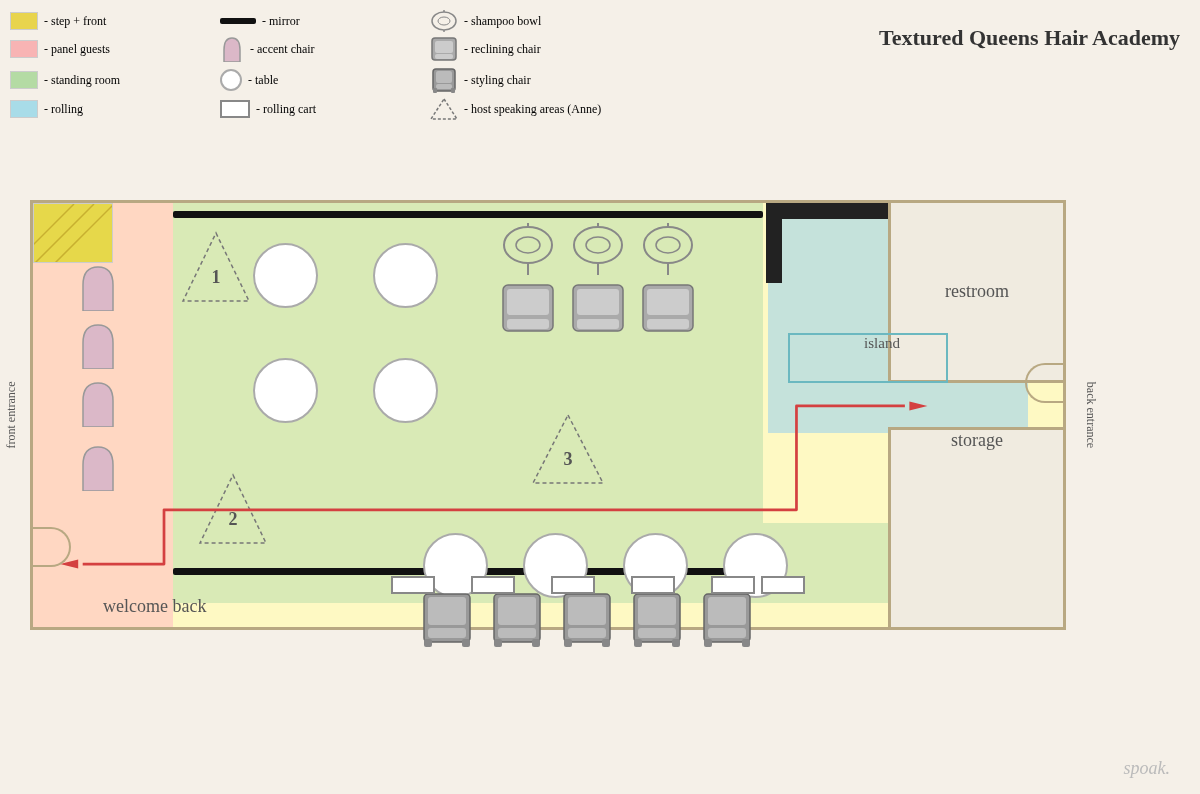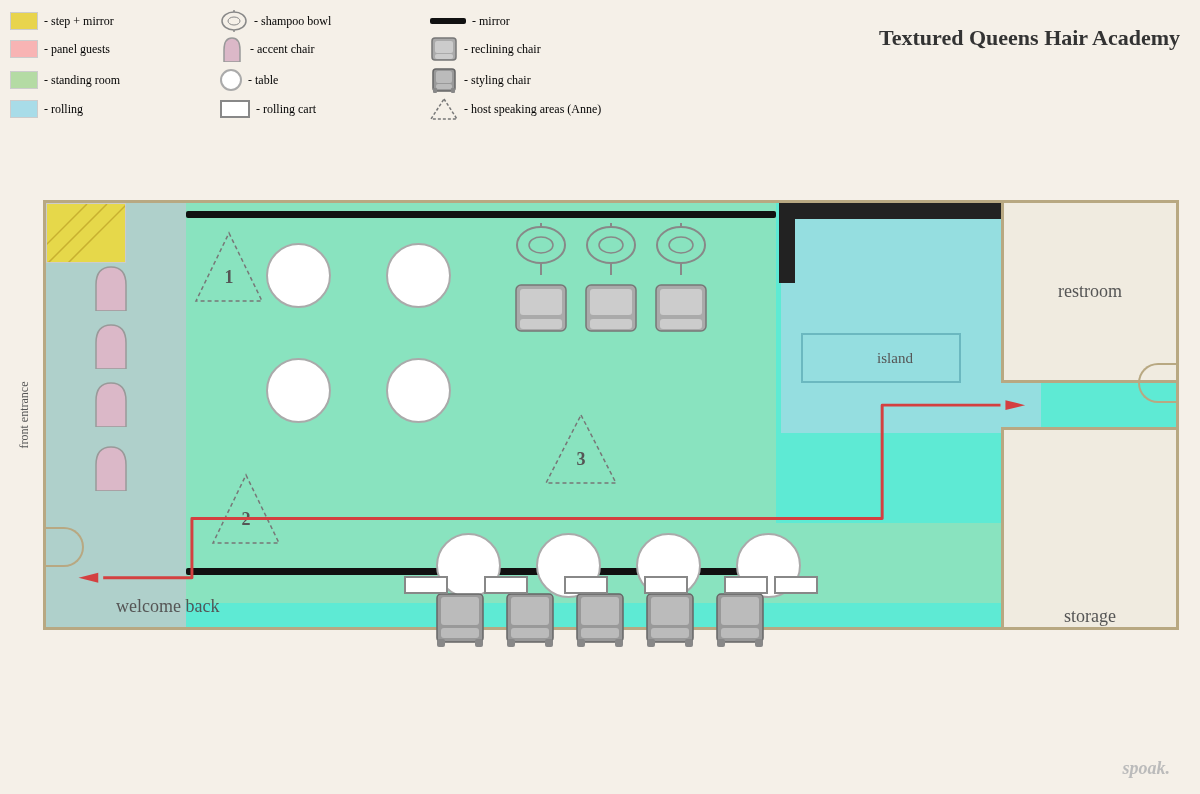--- a/index.html
+++ b/index.html
@@ -50,25 +50,25 @@
     .title-sub {
       font-size: 13px;
       color: #555;
       font-style: italic;
     }
 
     
     .floorplan {
       position: absolute;
       top: 200px;
-      left: 43px;
-      width: 1136px;
+      left: 30px;
+      width: 1036px;
       height: 430px;
       border: 3px solid #b8a882;
-      background: #5eead4;
+      background: #fef9c3;
     }
 
     
     .zone-pink {
       position: absolute;
       left: 0;
       top: 0;
       width: 140px;
       height: 100%;
       background: rgba(255, 182, 193, 0.5);
@@ -117,42 +117,41 @@
     .room-storage {
       position: absolute;
       right: 0;
       bottom: 0;
       width: 175px;
       height: 200px;
       border-left: 3px solid #b8a882;
       border-top: 3px solid #b8a882;
       background: #f0ebe0;
       display: flex;
-      align-items: flex-end;
+      align-items: flex-start;
       justify-content: center;
       font-size: 18px;
       color: #555;
     }
     .label-welcome {
       position: absolute;
       left: 70px;
       bottom: 10px;
       font-size: 18px;
       color: #555;
     }
     .label-island {
       position: absolute;
       left: 755px;
       top: 130px;
       width: 160px;
       height: 50px;
       border: 2px solid #6bb8c0;
       background: transparent;
       display: flex;
-      align-items: center;
       justify-content: center;
       font-size: 15px;
       color: #555;
       padding-left: 28px;
     }
 
     
     .table-circle {
       position: absolute;
       border-radius: 50%;
@@ -190,21 +189,20 @@
     }
 
     
     .watermark {
       position: absolute;
       bottom: 15px;
       right: 30px;
       font-size: 18px;
       color: #bbb;
       font-style: italic;
-      font-weight: bold;
     }
 
     
     .mirror-legend {
       width: 36px;
       height: 6px;
       background: #111;
       border-radius: 2px;
     }
     .table-legend {
@@ -227,38 +225,38 @@
 <div class="title-block">
   <div class="title-main">Textured Queens Hair Academy</div>
 </div>
 
 <div class="legend">
 
   <div class="legend-item">
     <div class="legend-icon">
       <div style="width:28px;height:18px;background:#e8d44d;border:1px solid #ccc;"></div>
     </div>
-    <span>- step + mirror</span>
+    <span>- step + front</span>
+  </div>
+  <div class="legend-item">
+    <div class="legend-icon">
+      <div class="mirror-legend"></div>
+    </div>
+    <span>- mirror</span>
   </div>
   <div class="legend-item">
     <div class="legend-icon">
       <svg width="28" height="22" viewBox="0 0 28 22">
         <ellipse cx="14" cy="11" rx="12" ry="9" fill="none" stroke="#888" stroke-width="1.5"></ellipse>
         <ellipse cx="14" cy="11" rx="6" ry="4" fill="none" stroke="#888" stroke-width="1"></ellipse>
         <line x1="14" y1="2" x2="14" y2="0" stroke="#888" stroke-width="1.5"></line>
         <line x1="14" y1="20" x2="14" y2="22" stroke="#888" stroke-width="1.5"></line>
       </svg>
     </div>
     <span>- shampoo bowl</span>
-  </div>
-  <div class="legend-item">
-    <div class="legend-icon">
-      <div class="mirror-legend"></div>
-    </div>
-    <span>- mirror</span>
   </div>
 
   <div class="legend-item">
     <div class="legend-icon">
       <div style="width:28px;height:18px;background:#f8b4b4;border:1px solid #ccc;"></div>
     </div>
     <span>- panel guests</span>
   </div>
   <div class="legend-item">
     <div class="legend-icon">

